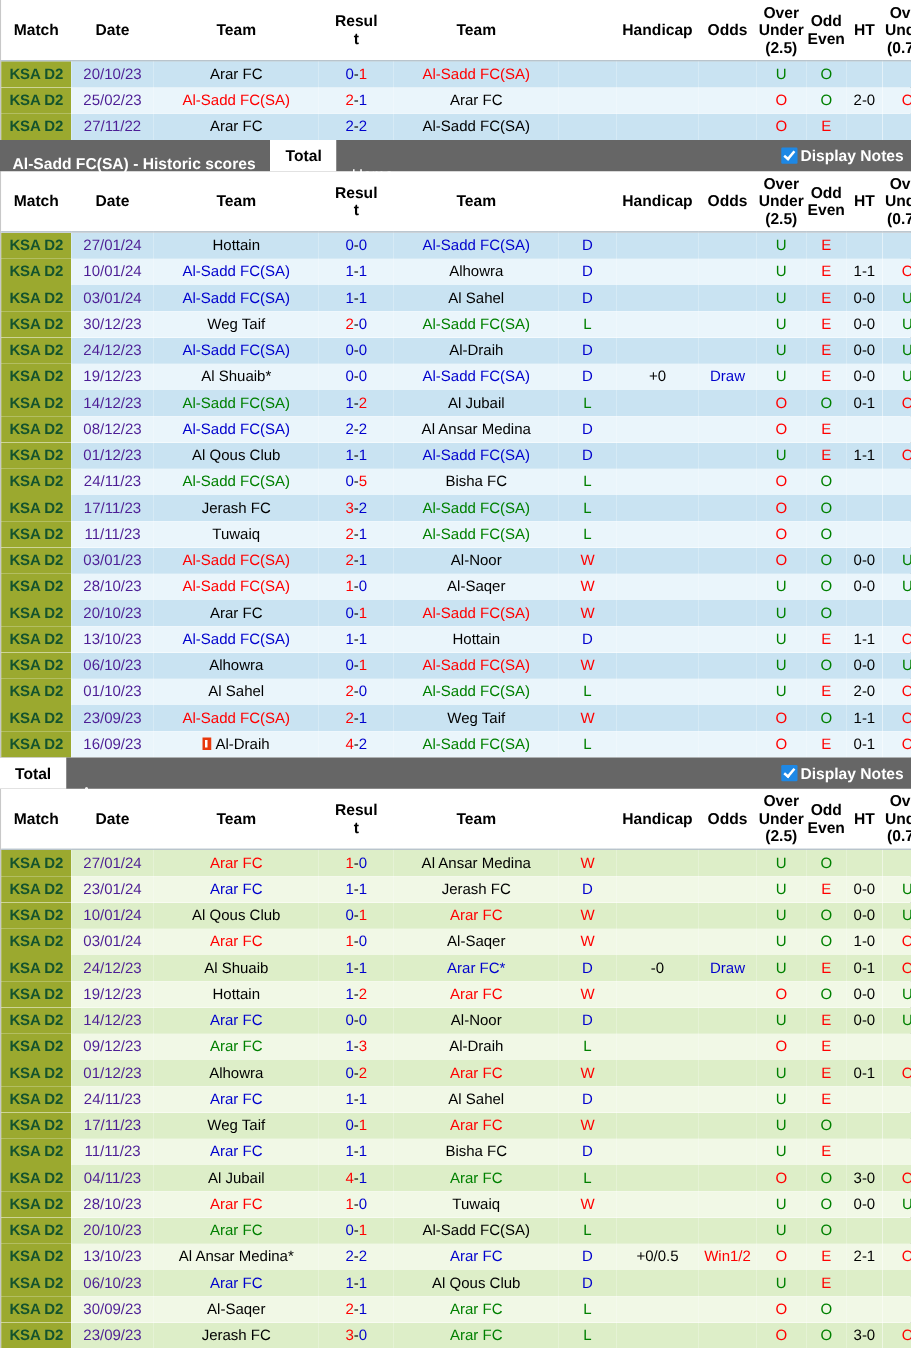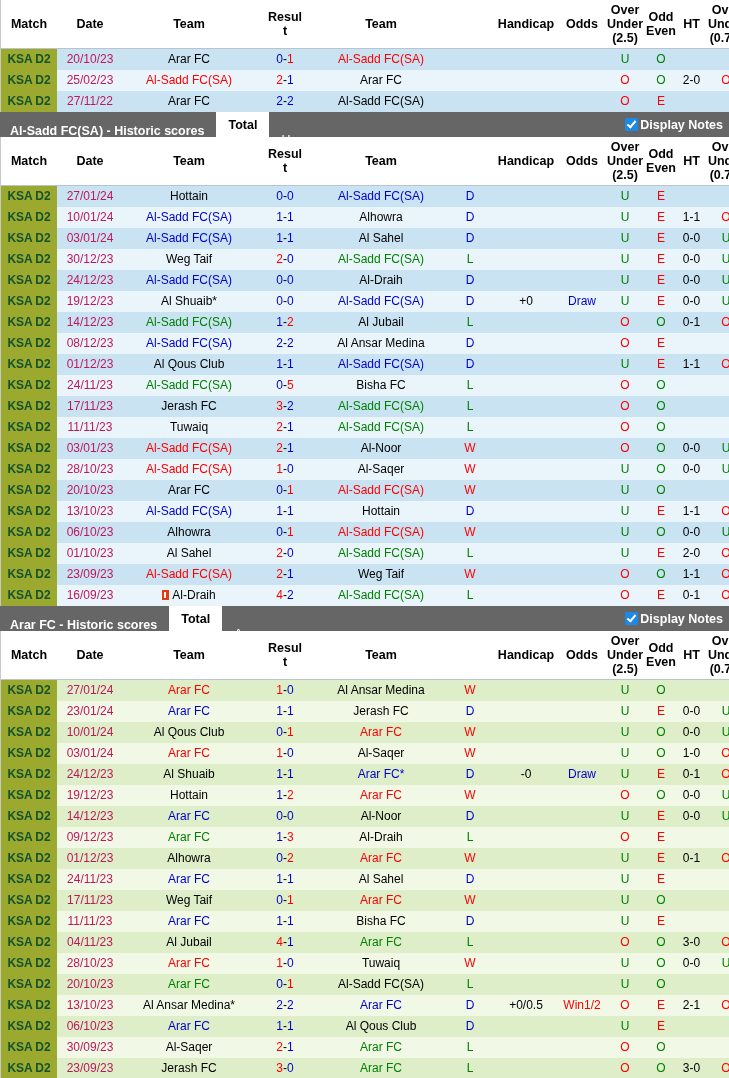--- a/index.html
+++ b/index.html
@@ -65,21 +65,21 @@
   tr.blue-b td:not(.league) { background: #eaf5fb; }
   tr.grn-a  td:not(.league) { background: #ddeec8; }
   tr.grn-b  td:not(.league) { background: #f1f8e6; }
 
   
   .red   { color: #ff0000; }
   .blue  { color: #0000cd; }
   .green { color: #008000; }
   .black { color: #000000; }
 
-  .date { color: #be185d; font-size: 11.5px; }
+  .date { color: #4c1d95; font-size: 11.5px; }
 
   .teamcell { text-align: center; }
   .res { letter-spacing: 0px; }
 
   
   .bar {
     width: 729px;
     height: 25px;
     background: #666666;
     display: flex;
@@ -521,21 +521,20 @@
           <td class="c-ou25"><span class="red">O</span></td>
           <td class="c-oe"><span class="red">E</span></td>
           <td class="c-ht black">0-1</td>
           <td class="c-ou075"><span class="red">O</span></td>
         </tr>
       </tbody>
 </table>
 </div>
 
 <div class="bar">
-  <div class="title">Arar FC - Historic scores</div>
   <div class="tab active">Total</div>
   <div class="tab link">Away</div>
   <div class="spacer"></div>
   <div class="notes">
     <span class="chk"></span>
     <span>Display Notes</span>
   </div>
 </div>
 
 <div class="tblwrap">

